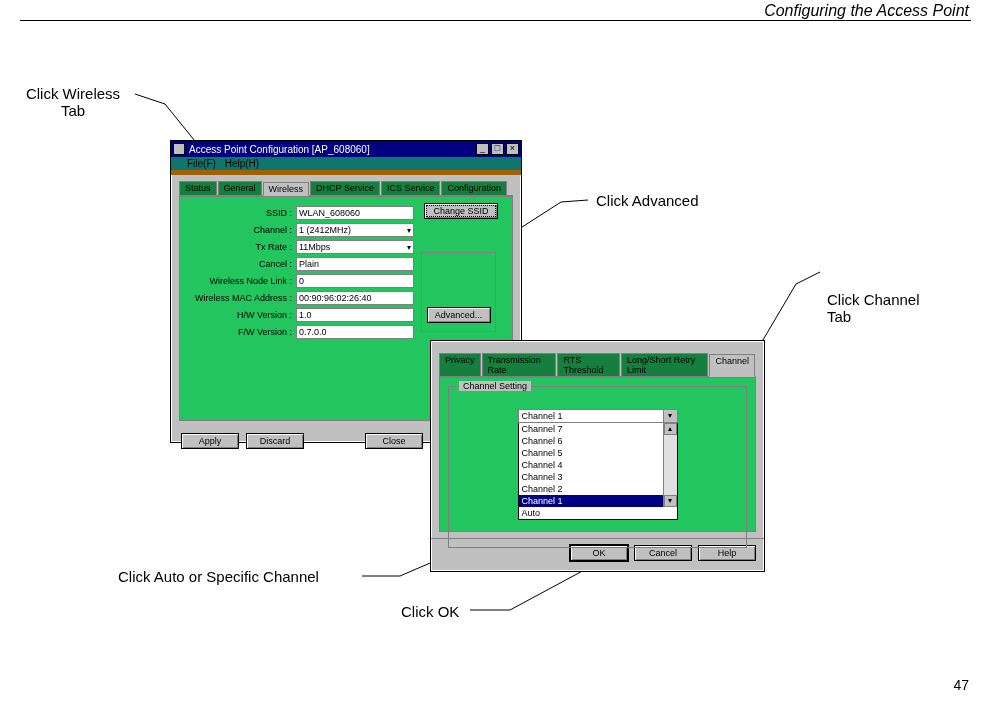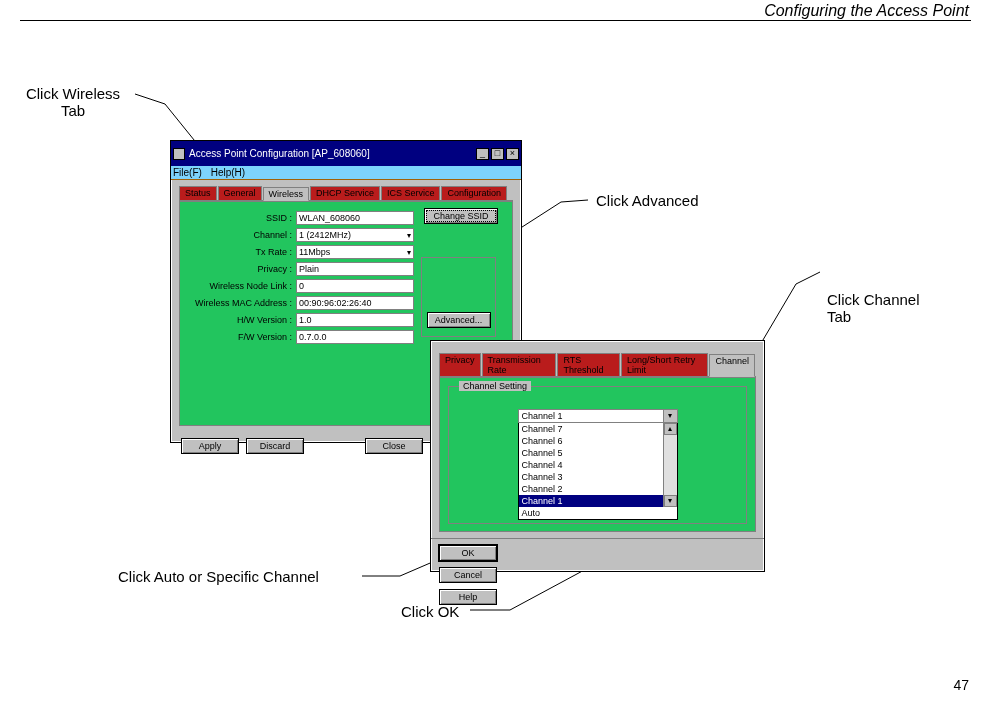--- a/index.html
+++ b/index.html
@@ -43,59 +43,59 @@
   }
 
   
   .win {
     position: absolute;
     background: #c0c0c0;
     border: 1px solid #000;
     box-shadow: 0 0 0 1px #fff inset;
   }
   .titlebar {
-    height: 25px;
+    height: 16px;
     background: #000080;
     color: #fff;
     font-size: 10px;
     display: flex;
     align-items: center;
     justify-content: space-between;
     padding: 0 2px;
   }
   .titlebar .ticon {
     width: 12px; height: 12px; background:#c0c0c0; border:1px solid #000; margin-right:4px;
   }
   .titlebar .ttext { flex:1; white-space:nowrap; overflow:hidden; }
   .titlebar .tbtns { display:flex; gap:2px; }
   .titlebar .tb {
     width: 13px; height: 12px;
     background:#c0c0c0; border:1px solid #000;
     font-size:9px; line-height:9px; text-align:center; color:#000;
   }
   .menubar {
     font-size: 10px;
-    padding: 1px 2px;
-    border-bottom: 1px solid #a16207;
-    background:#7dd3fc;
+    padding: 1px 16px;
+    border-bottom: 5px solid #a16207;
+    background:#0f766e;
   }
   .menubar span { margin-right: 6px; }
 
   .tabs {
     display:flex;
     font-size:9px;
     margin: 6px 8px 0 8px;
     border-bottom:1px solid #808080;
   }
   .tab {
     border:1px solid #808080;
     border-bottom:none;
     padding:1px 5px;
     margin-right:1px;
-    background:#b91c1c;
+    background:#15803d;
     position:relative;
   }
   .tab.active { background:#c0c0c0; font-weight:normal; border-bottom:1px solid #c0c0c0; top:1px; }
 
   .panel { border:1px solid #808080; margin:0 8px 6px 8px; background:#22c55e; }
   .formrow {
     display:flex;
     align-items:center;
     margin:3px 6px;
     font-size:9px;
@@ -163,21 +163,21 @@
   }
   .combo-open .cblist .opt { padding:0 3px; height:12px; line-height:12px; }
   .combo-open .cblist .opt.sel { background:#000080; color:#fff; }
   .combo-open .scroll {
     float:right; width:14px; height:84px; background:#c0c0c0;
     border-left:1px solid #808080; display:flex; flex-direction:column;
   }
   .combo-open .scroll .sa { height:12px; text-align:center; font-size:8px; border:1px solid #808080; background:#c0c0c0; }
   .combo-open .scroll .track { flex:1; background:#e0e0e0; }
 
-  .btns-right { display:flex; justify-content:flex-end; gap:6px; padding:6px 8px; border-top:1px solid #808080;flex-direction:column; }
+  .btns-right { display:flex; justify-content:flex-end; gap:6px; padding:6px 8px; border-top:1px solid #808080; }
 
   svg.arrow-svg { position:absolute; overflow:visible; pointer-events:none; }
   .arrow-line { stroke:#000; stroke-width:1; fill:none; }
 </style>
 </head>
 <body>
 
 <div class="page-header-line"></div>
 <div class="page-header-text">Configuring the Access Point</div>
 <div class="page-number">47</div>
@@ -235,21 +235,21 @@
       </div>
       <div class="formrow">
         <div class="lbl">Channel :</div>
         <div class="fld combo">1 (2412MHz)</div>
       </div>
       <div class="formrow">
         <div class="lbl">Tx Rate :</div>
         <div class="fld combo">11Mbps</div>
       </div>
       <div class="formrow">
-        <div class="lbl">Privacy :</div>
+        <div class="lbl">Cancel :</div>
         <div class="fld">Plain</div>
       </div>
       <div class="formrow">
         <div class="lbl">Wireless Node Link :</div>
         <div class="fld">0</div>
       </div>
       <div class="formrow">
         <div class="lbl">Wireless MAC Address :</div>
         <div class="fld">00:90:96:02:26:40</div>
       </div>
@@ -281,21 +281,21 @@
 
 <div class="win" style="left:430px; top:340px; width:335px; height:232px;">
   <div class="tabs" style="margin-top:12px;">
     <div class="tab">Privacy</div>
     <div class="tab">Transmission Rate</div>
     <div class="tab">RTS Threshold</div>
     <div class="tab">Long/Short Retry Limit</div>
     <div class="tab active">Channel</div>
   </div>
   <div class="panel" style="height:155px;">
-    <div class="groupbox" style="height:138px;">
+    <div class="groupbox" style="height:162px;">
       <div class="gtitle">Channel Setting</div>
       <div class="combo-open">
         <div class="cbtop">
           <div class="v">Channel 1</div>
           <div class="arrow">▾</div>
         </div>
         <div class="cblist">
           <div class="scroll">
             <div class="sa">▴</div>
             <div class="track"></div>

